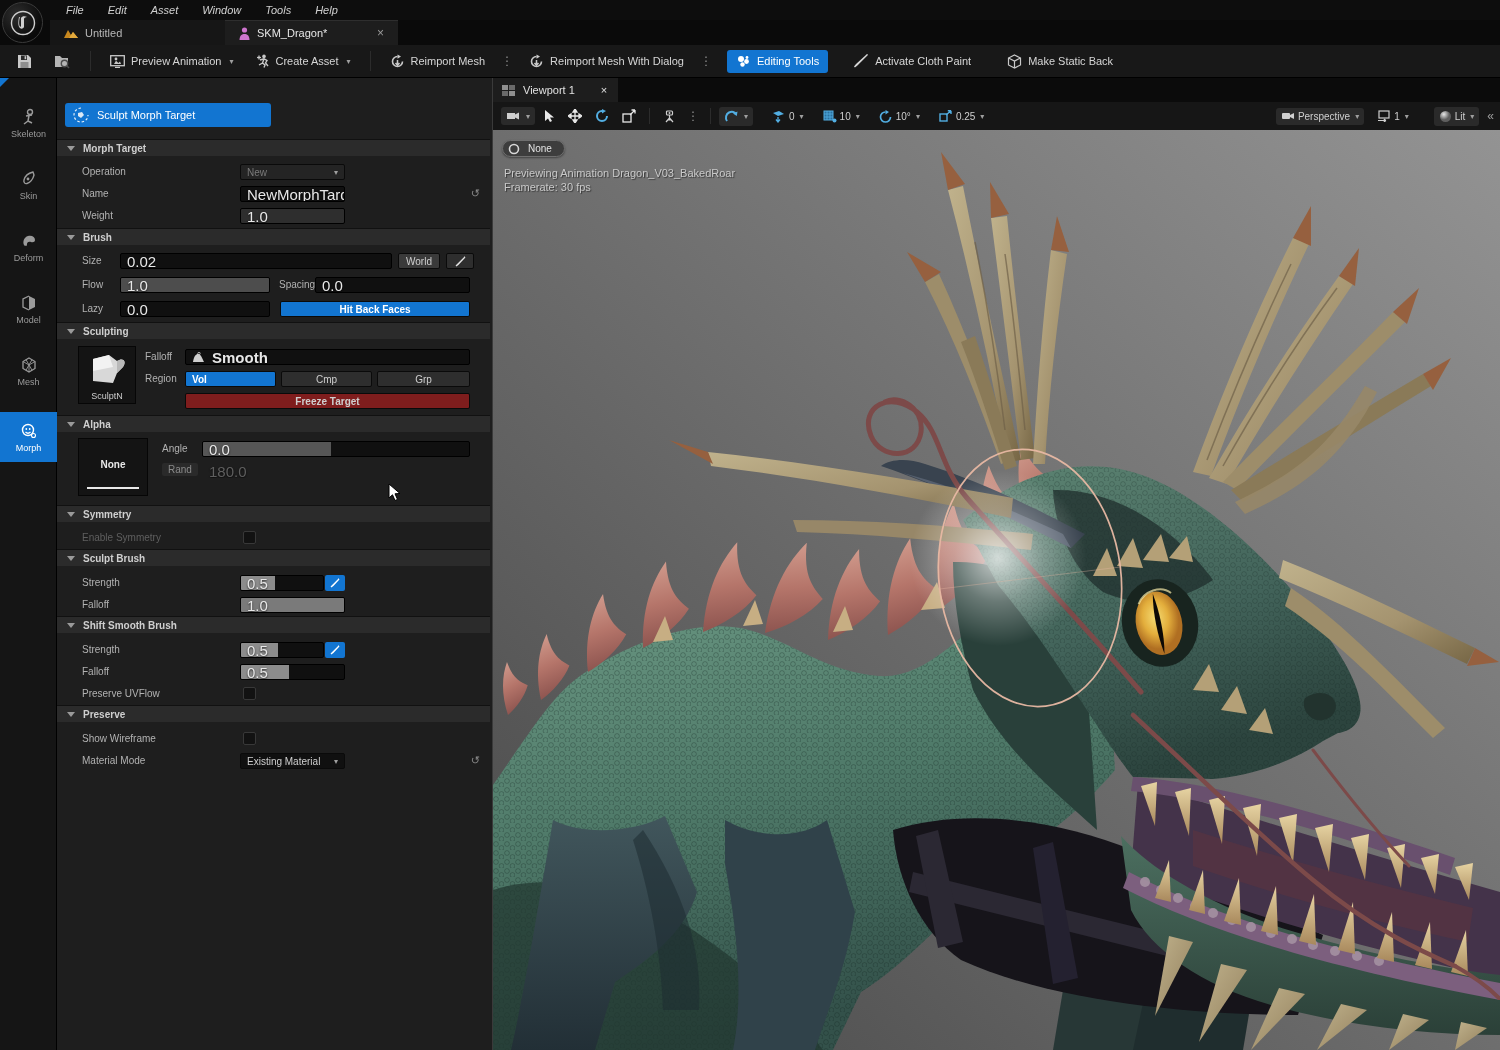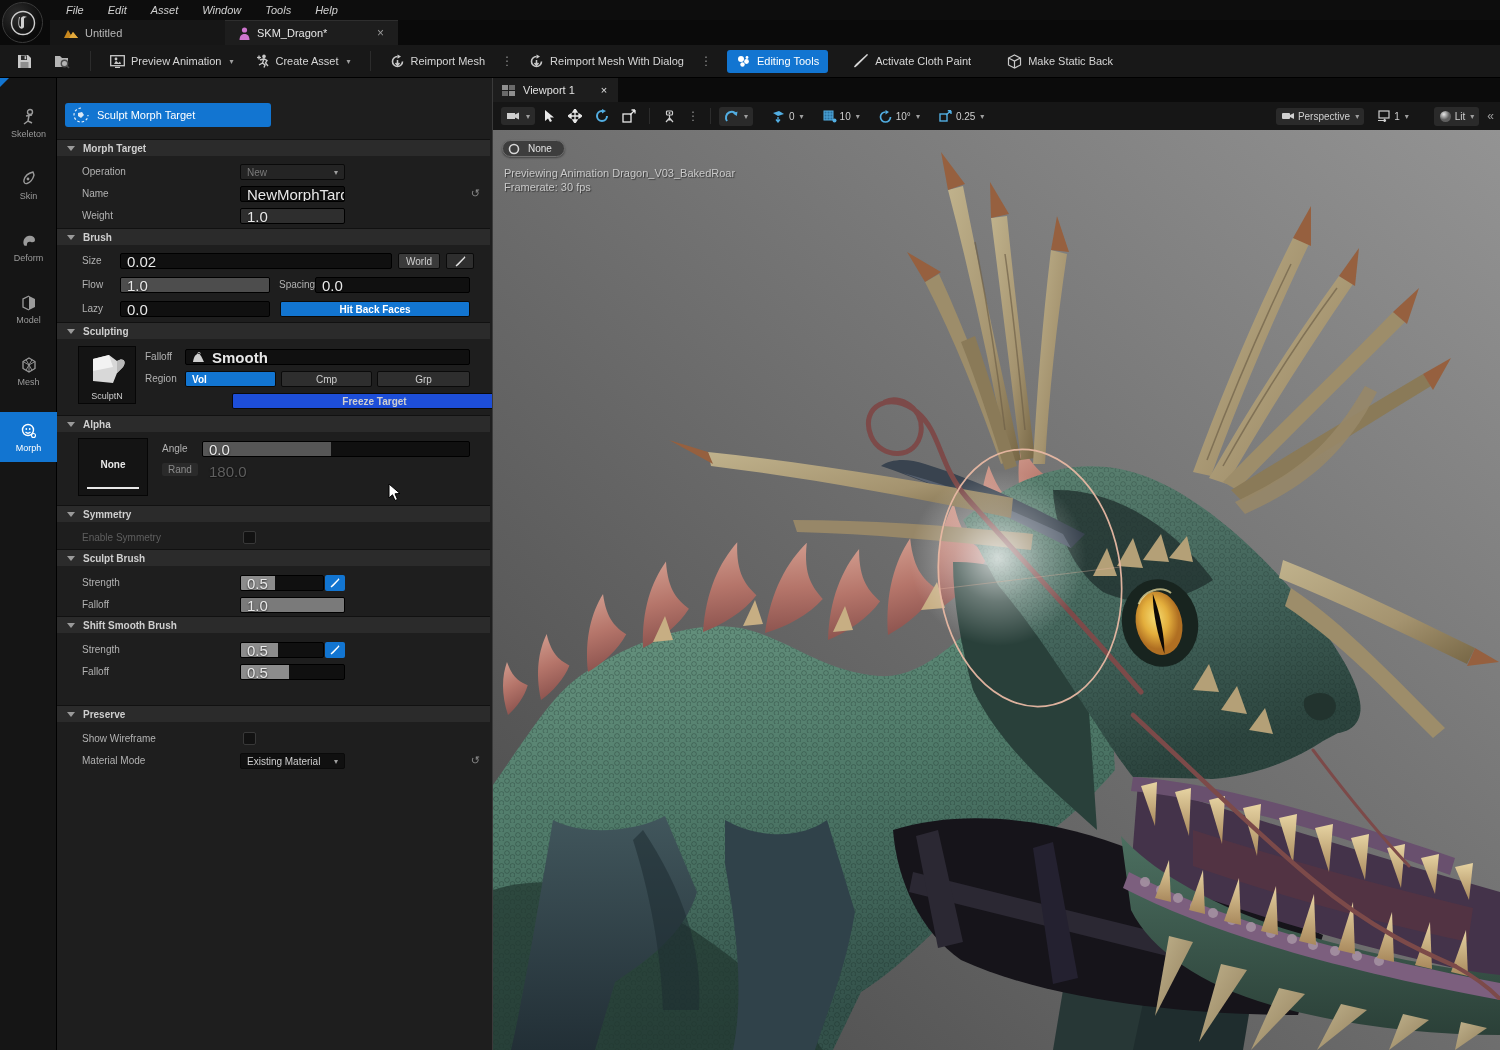--- a/index.html
+++ b/index.html
@@ -365,21 +365,21 @@
           <span>Vol</span>
         </div>
       <div class="drop" style="left:224px;width:91px;justify-content:center;background:#2e2e2e;">
           <span>Cmp</span>
         </div>
       <div class="drop" style="left:320px;width:93px;justify-content:center;background:#2e2e2e;">
           <span>Grp</span>
         </div>
     </div>
     <div class="prow" style="top:312px;">
-      <div class="drop" style="left:128px;width:285px;justify-content:center;background:#1d4ed8;font-weight:bold;margin-left:47px;">
+      <div class="drop" style="left:128px;width:285px;justify-content:center;background:#7f1d1d;font-weight:bold;">
           <span>Freeze Target</span>
         </div>
     </div>
 
     <div class="sect" style="top:337px;">
         <span class="tri"></span>
         <span>Alpha</span>
       </div>
     <div class="thumb" style="left:21px;top:360px;width:70px;height:58px;">
       <div style="position:absolute;top:20px;width:100%;text-align:center;font-size:10px;color:#e8e8e8;font-weight:bold;">None</div>
@@ -447,20 +447,24 @@
             <path d="M9,1 L3,7 L1,9 L3,7.5 Z" fill="#fff" stroke="#fff" stroke-width="1.2"></path>
           </svg>
         </div>
     </div>
     <div class="prow" style="top:583px;">
       <span class="lbl">Falloff</span>
       <div class="field" style="left:183px;width:105px;">
           <div class="fill" style="width:47%;"></div>
           <span>0.5</span>
         </div>
+    </div>
+    <div class="prow" style="top:605px;">
+      <span class="lbl">Preserve UVFlow</span>
+      <div class="chk"></div>
     </div>
 
     <div class="sect" style="top:627px;">
         <span class="tri"></span>
         <span>Preserve</span>
       </div>
     <div class="prow" style="top:650px;">
       <span class="lbl">Show Wireframe</span>
       <div class="chk"></div>
     </div>

